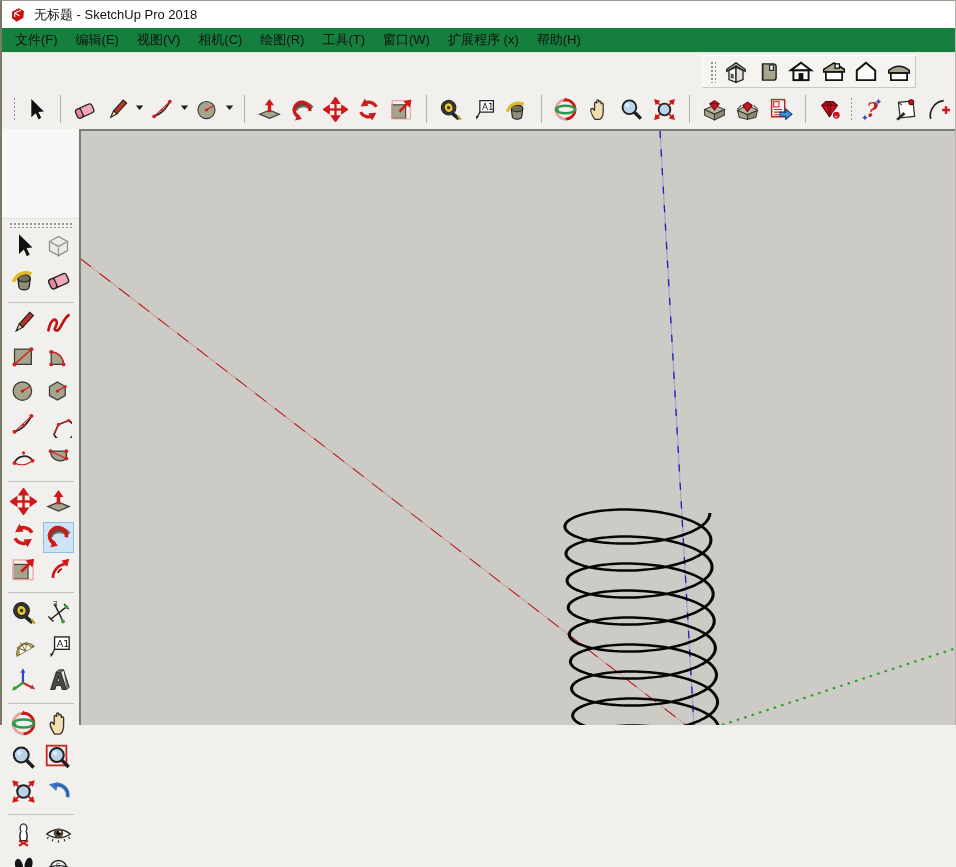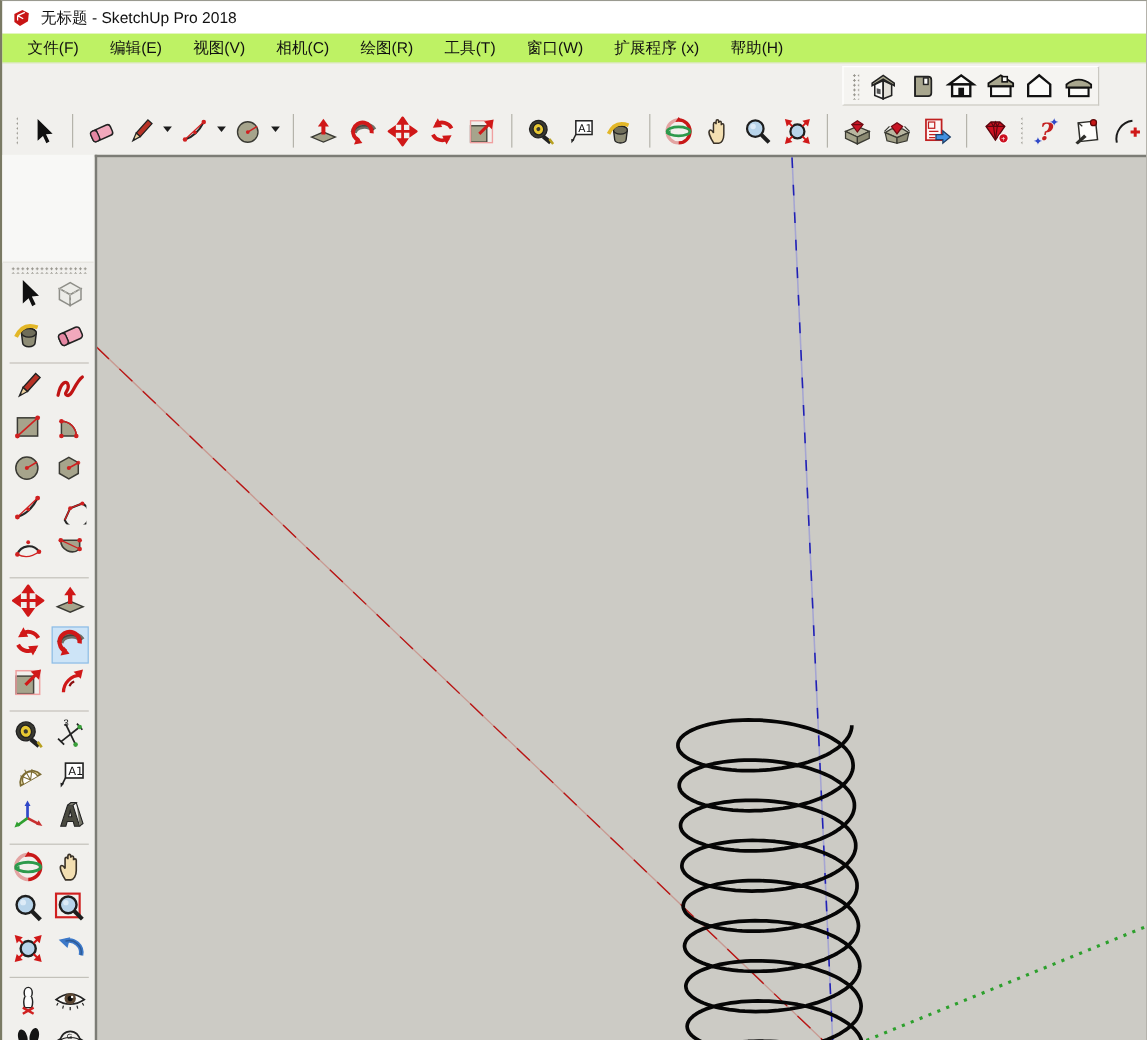--- a/index.html
+++ b/index.html
@@ -1,29 +1,29 @@
 <!DOCTYPE html>
 <html><head>
 <meta charset="utf-8">
 <style>
   * { margin:0; padding:0; box-sizing:border-box; }
   html,body { width:956px; height:867px; overflow:hidden;
     font-family:"Liberation Sans","DejaVu Sans",sans-serif; background:#f1f0ed; }
-  #window { position:relative; width:956px; height:867px;
+  #window { position:relative; width:956px; height:725px;
     border-left:2px solid #7a7a64; border-top:1px solid #9a9a90; border-right:1px solid #b5b3ac;text-align:right; }
 
   
   #titlebar { position:absolute; left:0; top:0; right:0; height:27px; background:#ffffff;
     display:flex; align-items:center; padding-left:8px; }
   #titlebar .logo { width:16px; height:16px; margin-right:8px; }
   #titlebar .title { font-size:13px; color:#111; }
 
   
-  #menubar { position:absolute; left:0; top:27px; right:0; height:25px; background:#bef264;
-    display:flex; align-items:center; padding-left:12px; border-bottom:1px solid #e6e4e0;gap:8px; }
+  #menubar { position:absolute; left:0; top:27px; right:0; height:25px; background:#15803d;
+    display:flex; align-items:center; padding-left:4px; border-bottom:1px solid #e6e4e0; }
   .menu-item { font-size:13px; color:#111; padding:3px 9px; cursor:default; }
 
   
   #toolbarzone { position:absolute; left:0; top:52px; right:0; height:76px; background:#f1f0ed; }
   #views-toolbar { position:absolute; left:700px; top:2px; width:214px; height:33px;
     background:#f5f4f1; border:1px solid #cac8c1; border-top-color:#ffffff; border-left-color:#ffffff;
     display:flex; align-items:center; padding-left:3px; }
   #main-toolbar { position:absolute; left:0; top:36px; right:0; height:40px;
     display:flex; align-items:center; padding-left:7px; }
 

